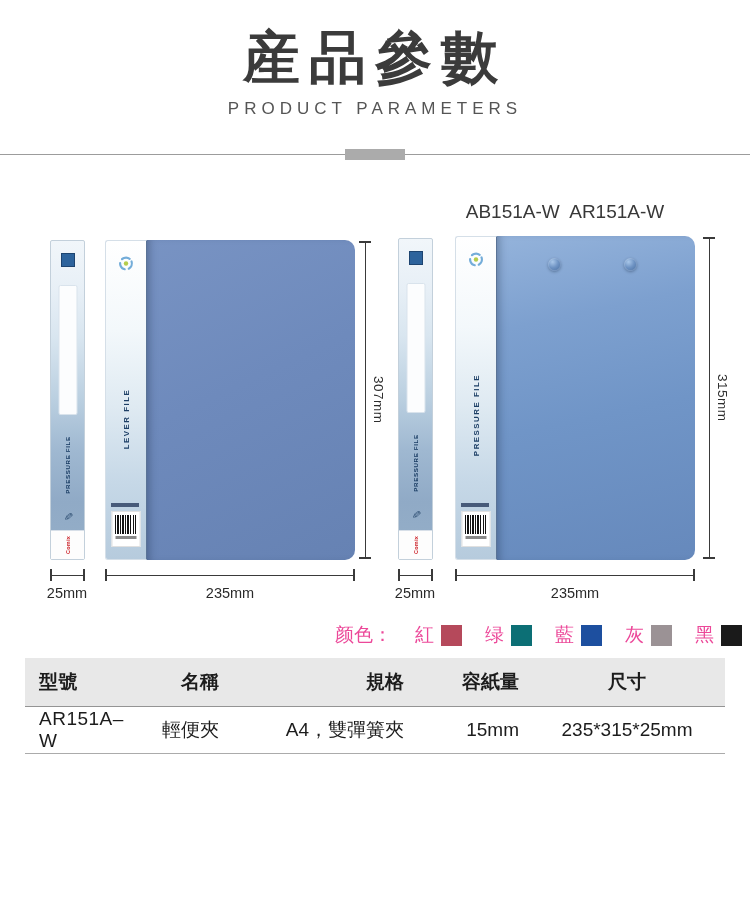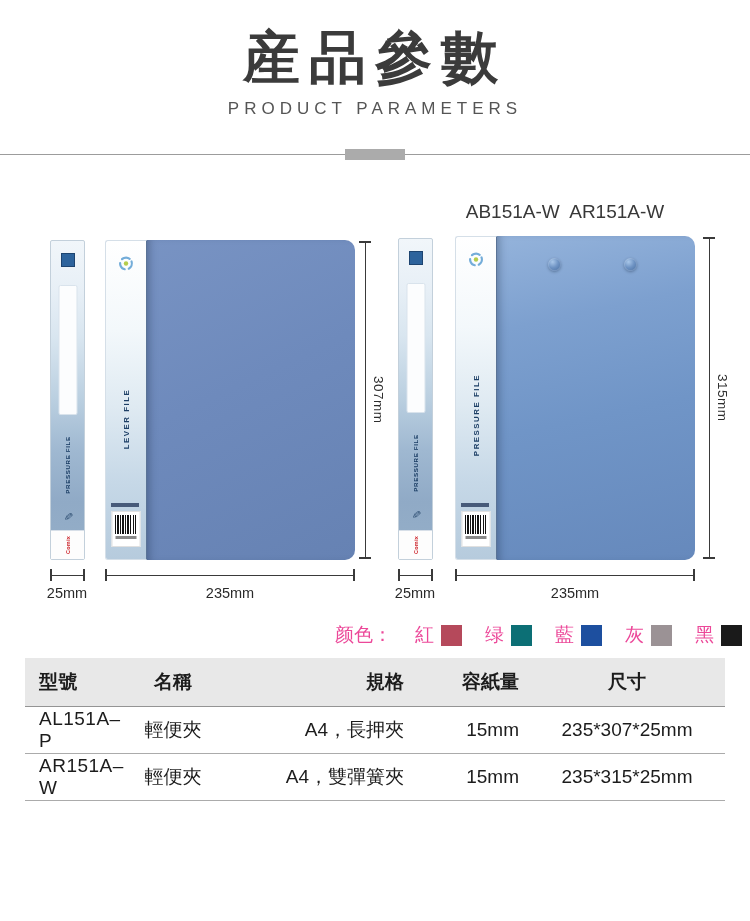--- a/index.html
+++ b/index.html
@@ -83,21 +83,21 @@
   .legend-item{display:flex;align-items:center;margin-left:23px;}
   .legend-item:first-of-type{margin-left:6px;}
   .sw{width:21px;height:21px;margin-left:7px;flex:0 0 auto;}
 
   
   table.spec{position:absolute;top:658px;left:25px;width:700px;border-collapse:collapse;
              font-size:19px;color:#1c1c1c;table-layout:fixed;}
   table.spec th{background:#e8e8e8;font-weight:700;height:46px;border-bottom:1px solid #949494;}
   table.spec td{height:41px;border-bottom:1px solid #ababab;}
   .c1{text-align:left;padding-left:14px;letter-spacing:.5px;}
-  .c2{text-align:center;padding-left:2px;}
+  .c2{text-align:right;padding-left:2px;}
   .c3{text-align:right;padding-left:16px;}
   .c4{text-align:right;padding-left:26px;}
   .c5{text-align:center;padding-left:10px;}
 </style>
 </head>
 <body>
 
 <div class="page">
 
   <div class="title">産品參數</div>
@@ -231,27 +231,20 @@
       <tr>
         <th class="c1">型號</th>
         <th class="c2">名稱</th>
         <th class="c3">規格</th>
         <th class="c4">容紙量</th>
         <th class="c5">尺寸</th>
       </tr>
     </thead>
     <tbody>
       <tr>
-        <td class="c1">AL151A–P</td>
-        <td class="c2">輕便夾</td>
-        <td class="c3">A4，長押夾</td>
-        <td class="c4">15mm</td>
-        <td class="c5">235*307*25mm</td>
-      </tr>
-      <tr>
         <td class="c1">AR151A–W</td>
         <td class="c2">輕便夾</td>
         <td class="c3">A4，雙彈簧夾</td>
         <td class="c4">15mm</td>
         <td class="c5">235*315*25mm</td>
       </tr>
     </tbody>
   </table>
 
 </div>

